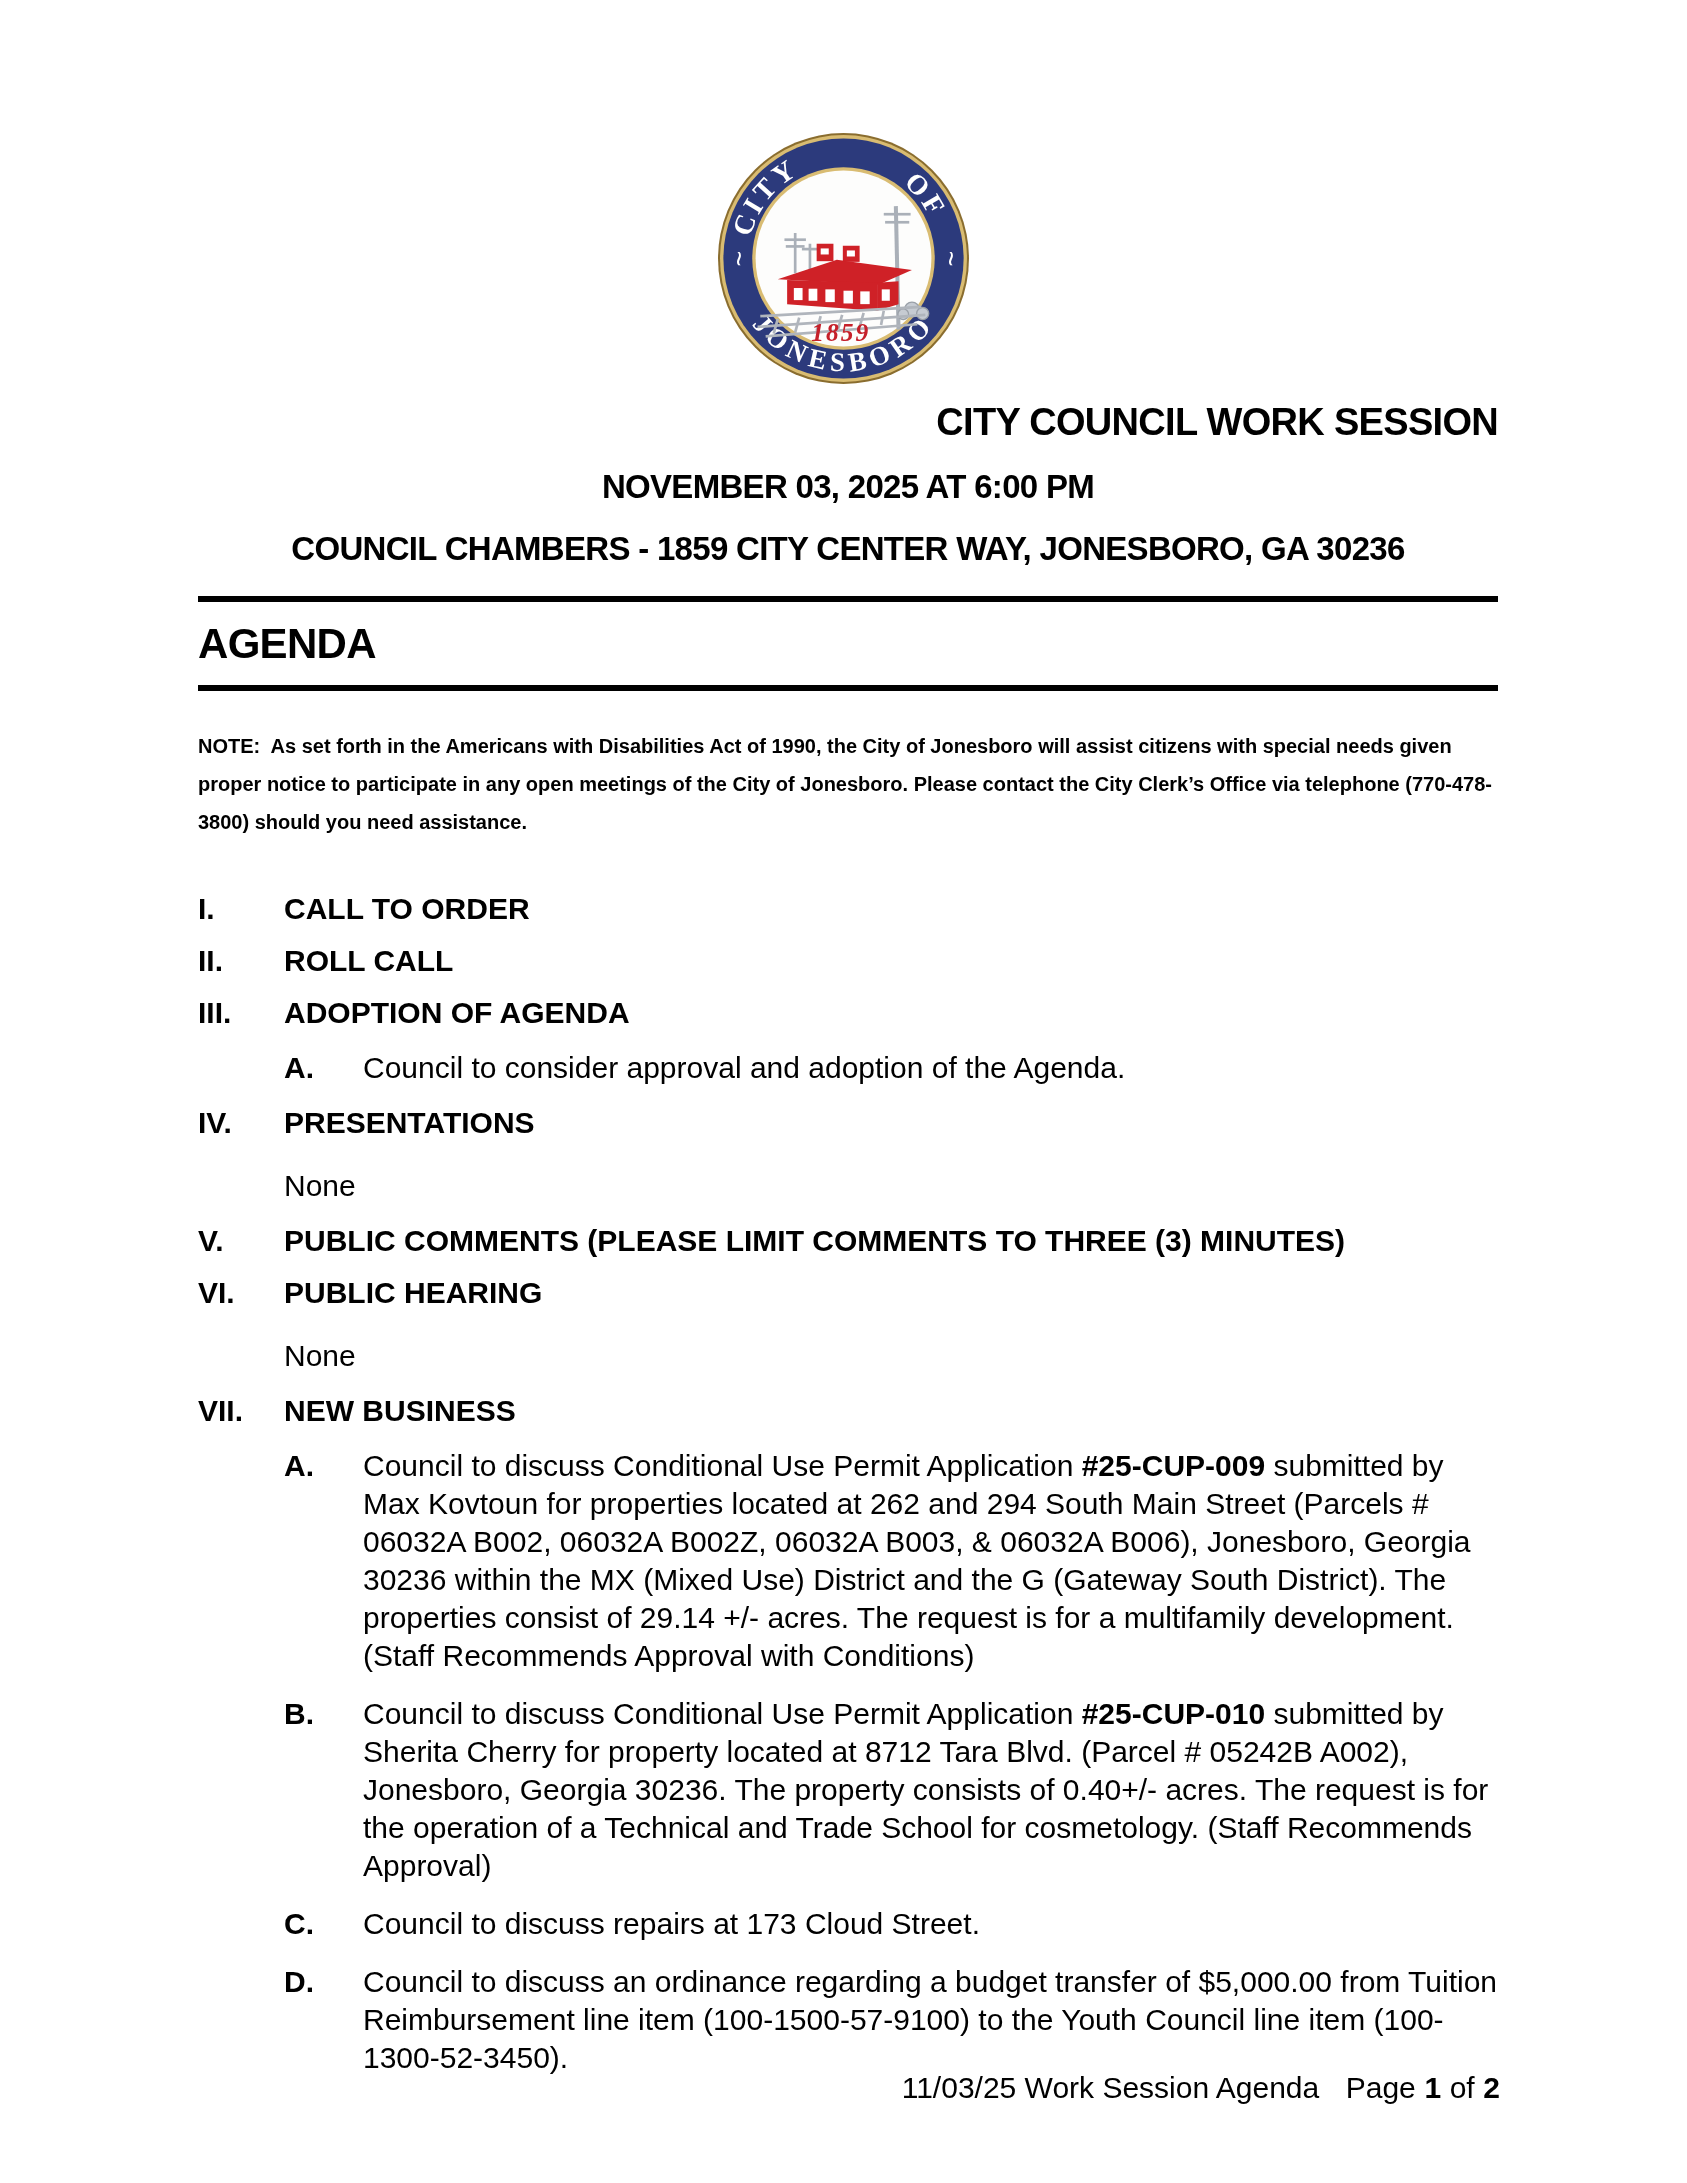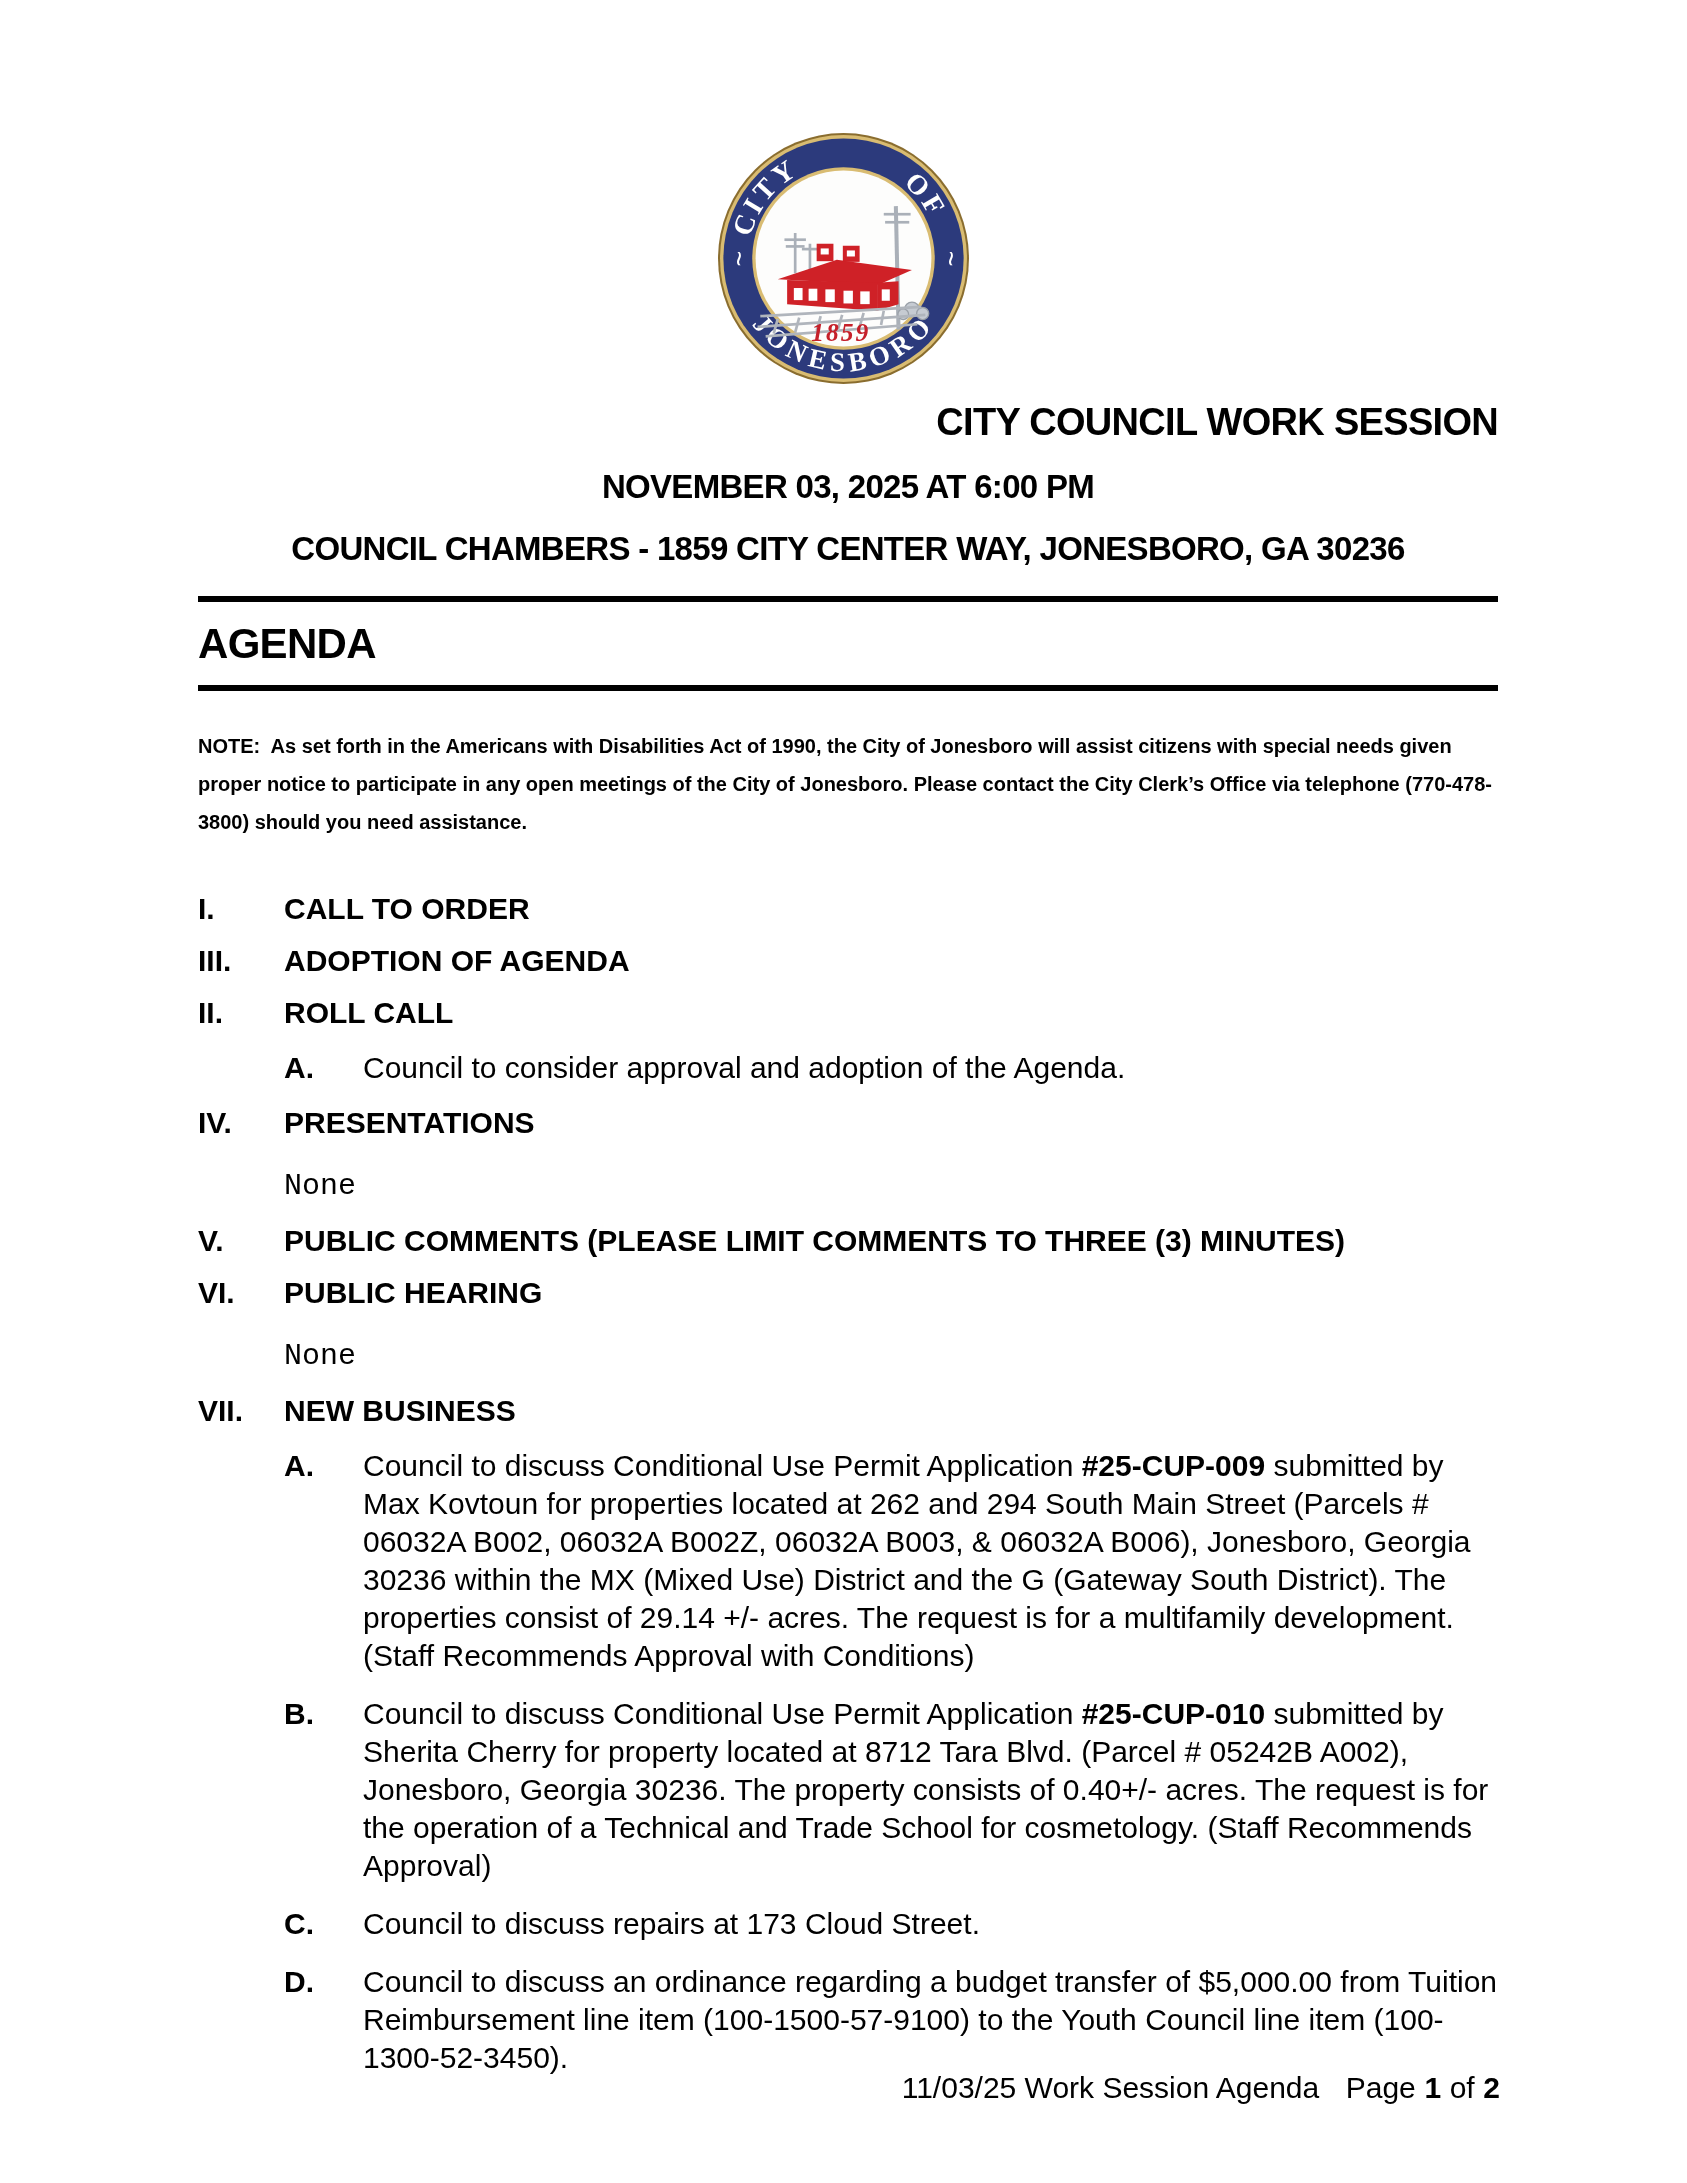--- a/index.html
+++ b/index.html
@@ -46,21 +46,21 @@
   .sub{
     display:flex;
     margin:20px 0 20px 86px;
     font-size:30px;line-height:38px;
   }
   .letter{flex:0 0 38px;font-weight:bold;}
   .subtext{flex:1;margin-left:41px;}
   .subtext b{font-weight:bold;}
   .none-note{
     margin:28px 0 20px 86px;
-    font-size:30px;line-height:38px;font-family:Liberation Mono, monospace;
+    font-size:30px;line-height:38px;
   }
   .footer{
     position:absolute;
     right:187px;bottom:78px;
     font-size:30px;line-height:34px;
     white-space:nowrap;
   }
   .footer .gap{display:inline-block;margin-left:26.5px;text-align:center;}
   .footer .sp{display:inline-block;margin-left:8.6px;}
 </style>
@@ -169,27 +169,27 @@
     <p class="note">NOTE:  As set forth in the Americans with Disabilities Act of 1990, the City of Jonesboro will assist citizens with special needs given proper notice to participate in any open meetings of the City of Jonesboro. Please contact the City Clerk’s Office via telephone (770-478-3800) should you need assistance.</p>
 
     <div class="list">
 
       <div class="item">
         <span class="num">I.</span>
         <span class="ttl">CALL TO ORDER</span>
       </div>
 
       <div class="item">
+        <span class="num">II.</span>
+        <span class="ttl">ROLL CALL</span>
+      </div>
+
+      <div class="item">
         <span class="num">III.</span>
         <span class="ttl">ADOPTION OF AGENDA</span>
-      </div>
-
-      <div class="item">
-        <span class="num">II.</span>
-        <span class="ttl">ROLL CALL</span>
       </div>
       <div class="sub">
         <span class="letter">A.</span>
         <span class="subtext"><span>Council to consider approval and adoption of the Agenda.</span><b></b><span></span></span>
       </div>
 
       <div class="item">
         <span class="num">IV.</span>
         <span class="ttl">PRESENTATIONS</span>
       </div>

